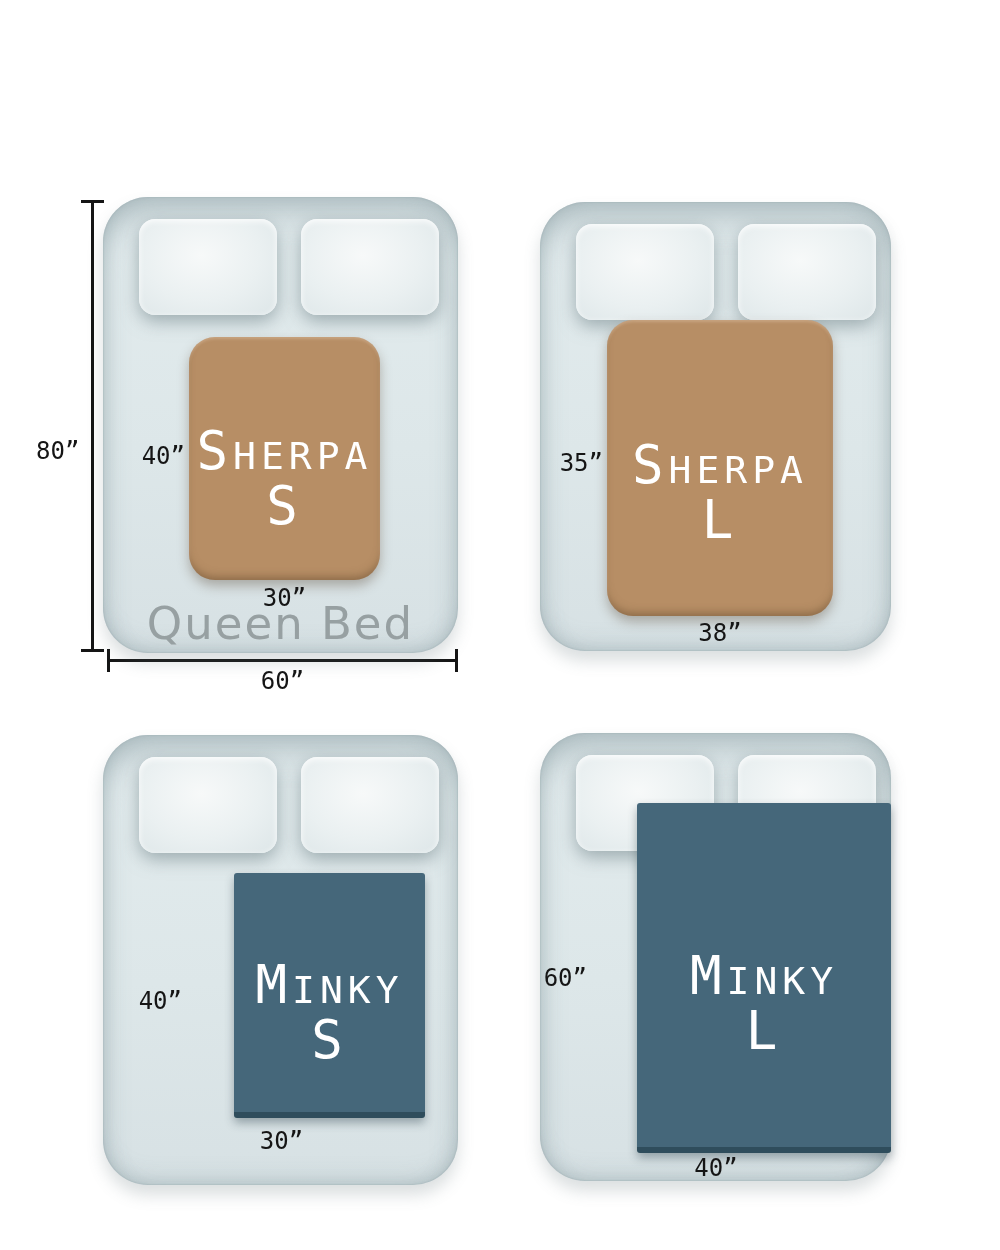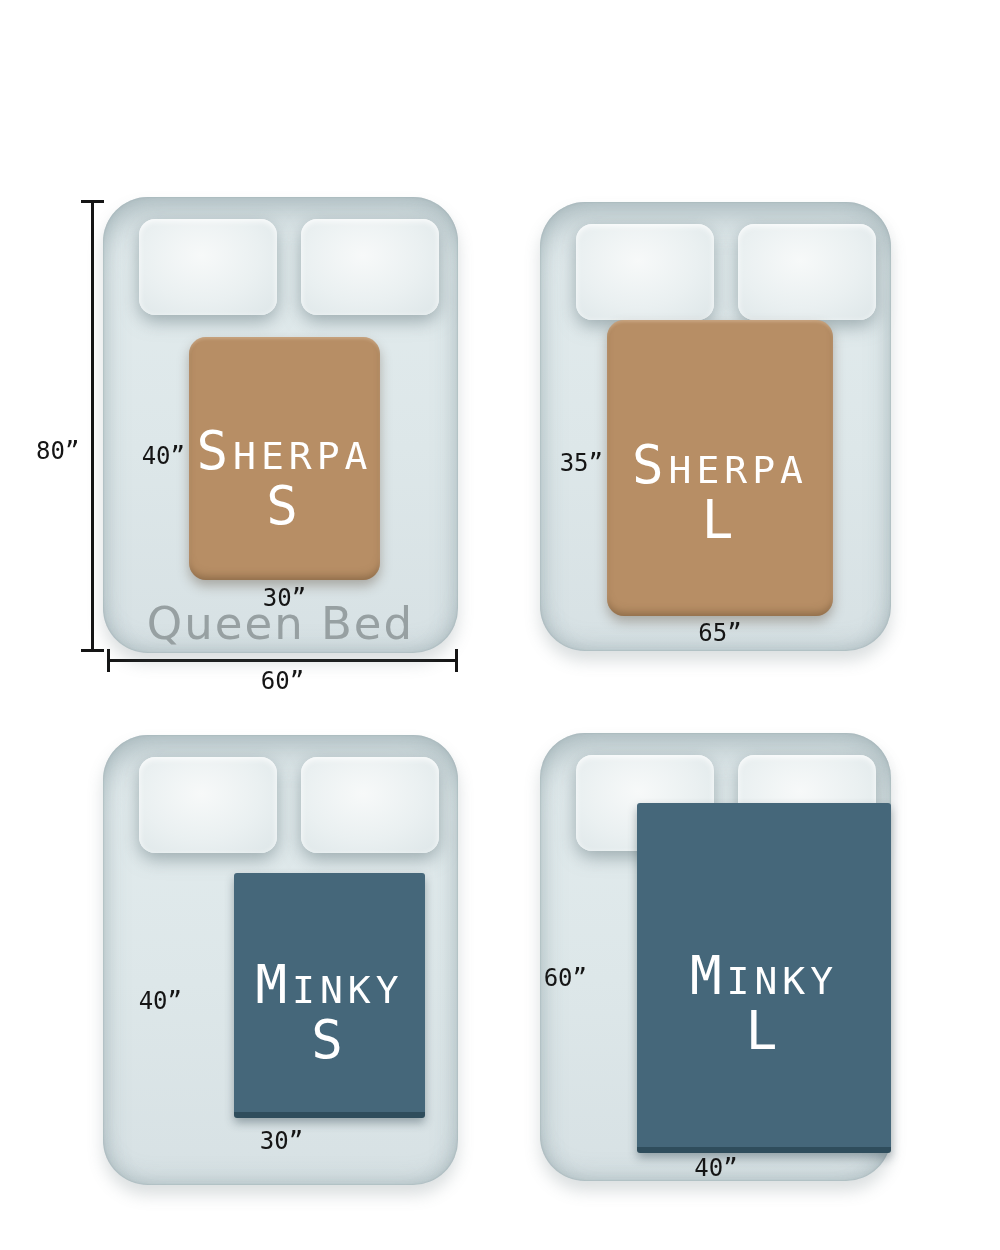--- a/index.html
+++ b/index.html
@@ -45,21 +45,21 @@
     position:absolute;top:22px;width:138px;height:96px;border-radius:16px;
     background:radial-gradient(ellipse at 45% 38%,#f7f9f9 0%,var(--pillow,#eaf0f1) 55%,#dde6e8 100%);
     box-shadow:0 6px 18px rgba(98,118,124,0.55), inset 0 2px 6px rgba(255,255,255,0.9);
   }
   .pillow-left{left:36px;}
   .pillow-right{left:198px;}
 
   
   .blanket{position:absolute;}
   .blanket-sherpa{
-    background:var(--sherpa,#b78e65);border-radius:17px;
+    background:var(--sherpa,#b78e65);border-radius:26px;
     box-shadow:0 6px 12px rgba(80,60,40,0.35),
                inset 0 -6px 8px -3px rgba(104,76,48,0.55),
                inset 0 2px 3px rgba(255,236,214,0.25);
   }
   .blanket-minky{
     background:var(--minky,#45677a);border-radius:3px;
     border-bottom:6px solid #2f4d5c;box-sizing:border-box;
     box-shadow:0 5px 10px rgba(38,58,68,0.38);
     margin-left:48px;
   }
@@ -144,21 +144,21 @@
   <section class="bed bed-tr">
     <div class="pillow pillow-left"></div>
     <div class="pillow pillow-right"></div>
     <div class="blanket blanket-sherpa">
       <div class="blanket-name">
         <span class="blanket-line">Sherpa</span>
         <span class="blanket-line">L</span>
       </div>
     </div>
     <div class="size-label h-label">35”</div>
-    <div class="size-label w-label">65”</div>
+    <div class="size-label w-label">38”</div>
   </section>
 
   <section class="bed bed-bl">
     <div class="pillow pillow-left"></div>
     <div class="pillow pillow-right"></div>
     <div class="blanket blanket-minky">
       <div class="blanket-name">
         <span class="blanket-line">Minky</span>
         <span class="blanket-line">S</span>
       </div>

